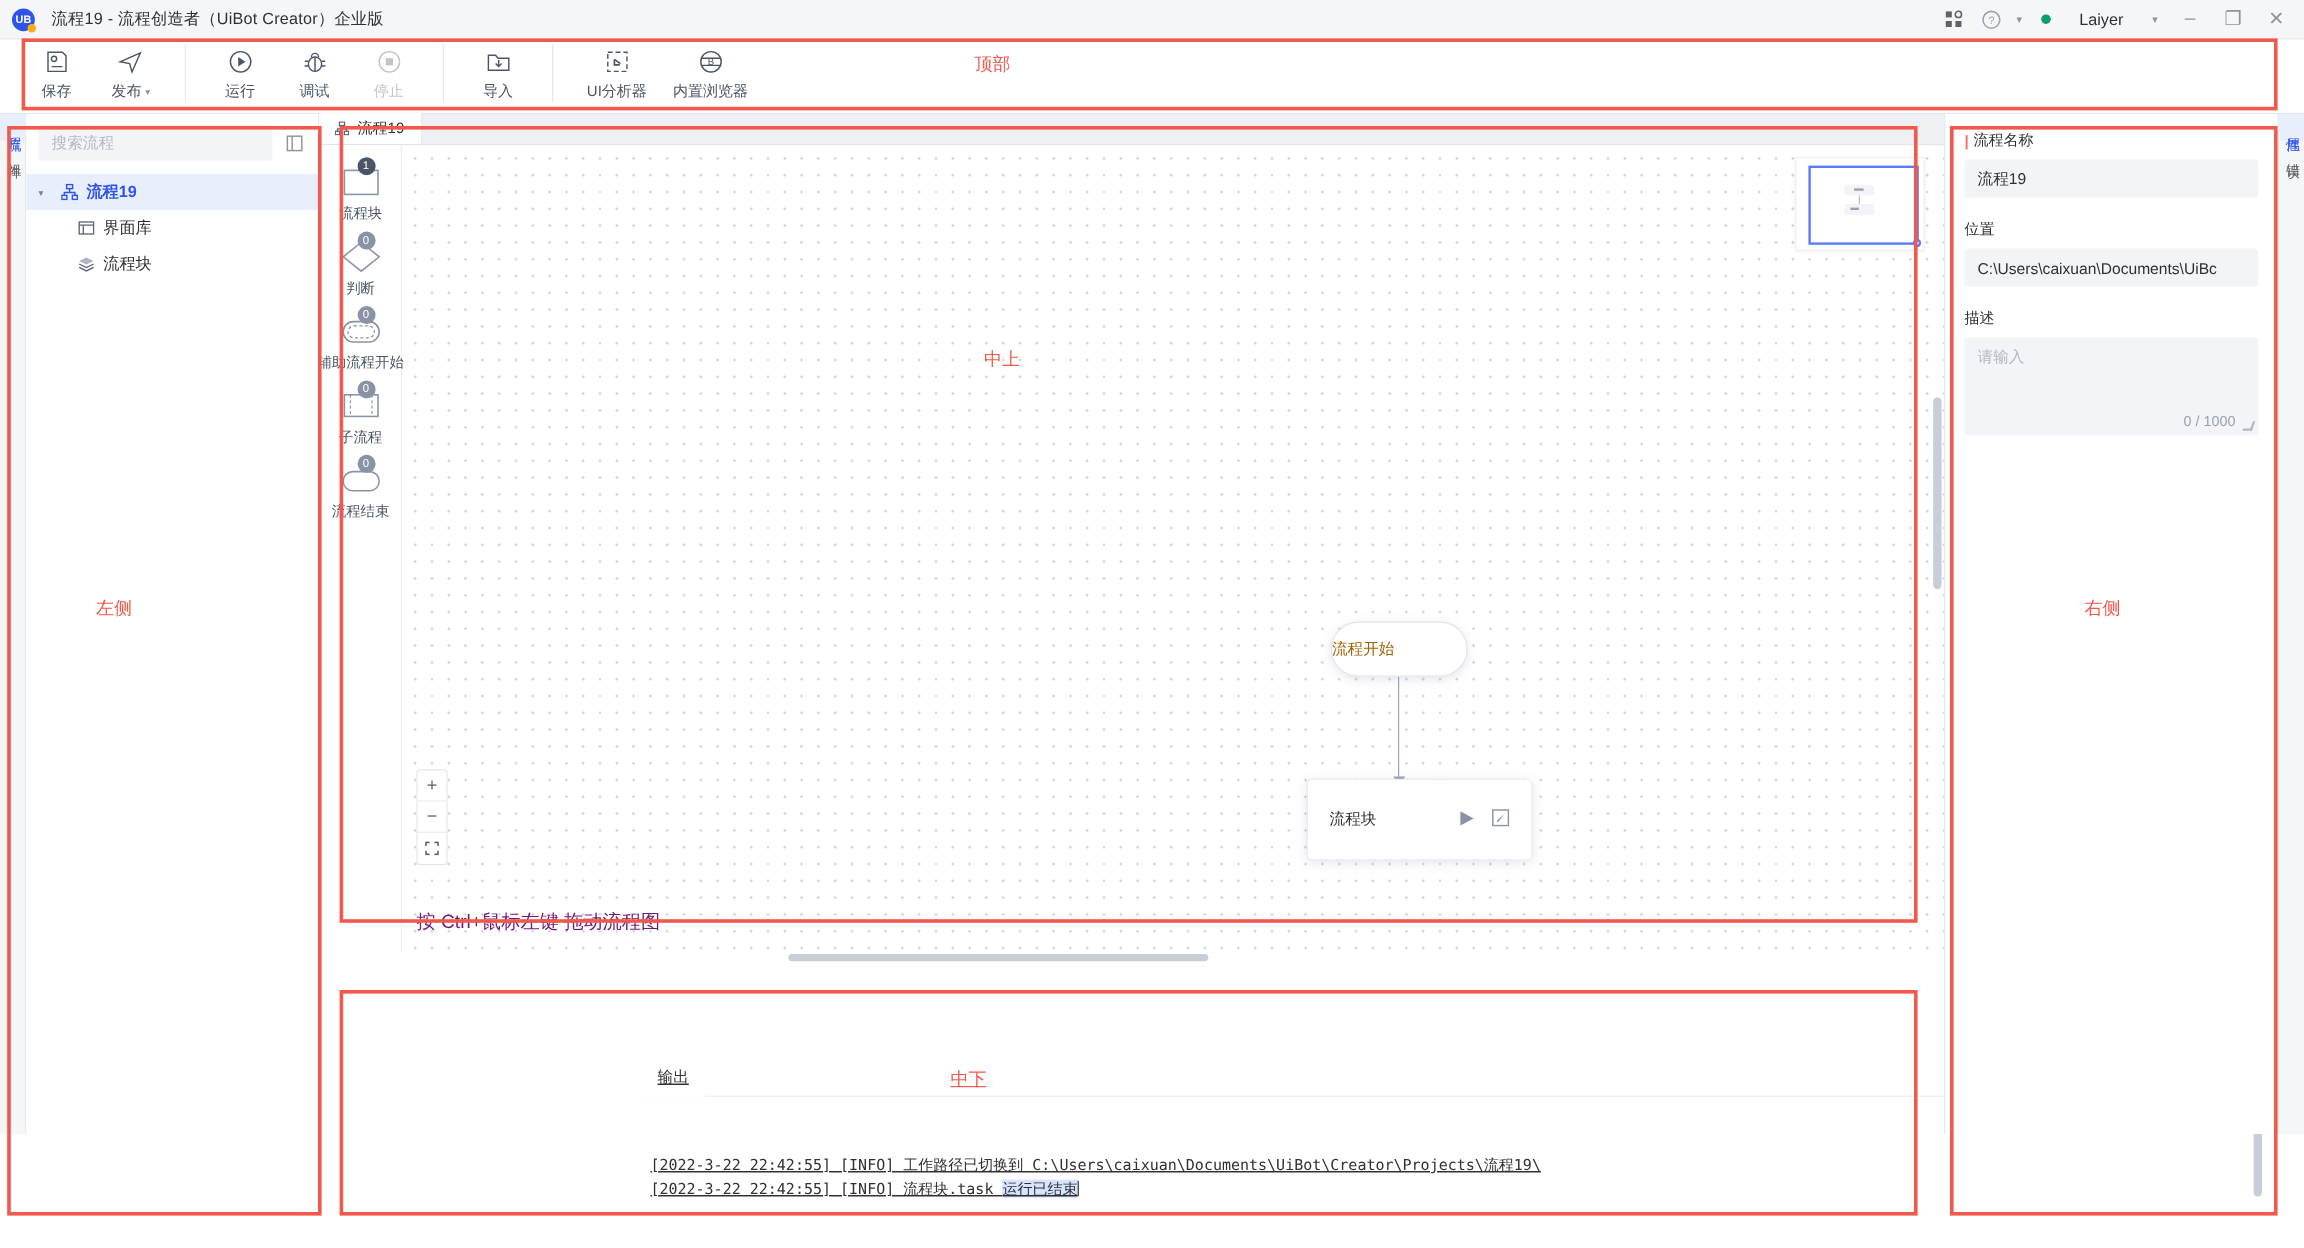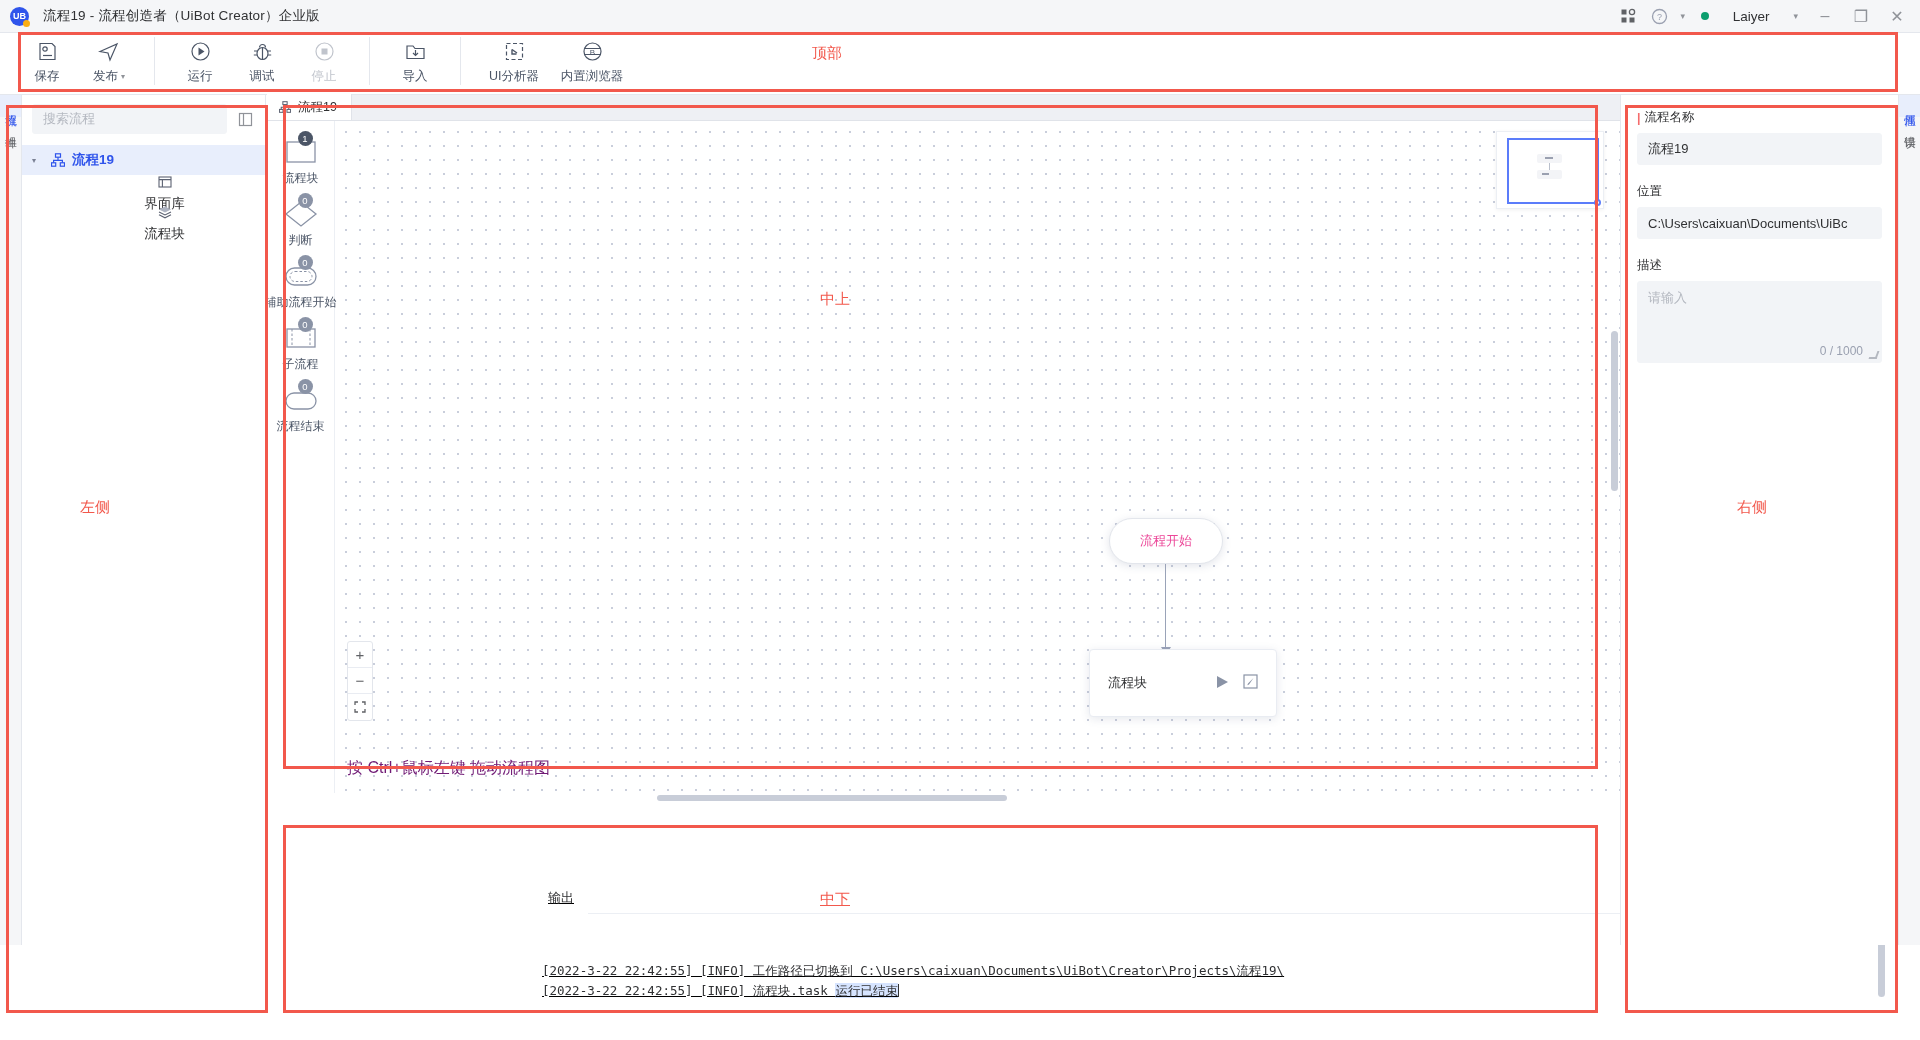--- a/index.html
+++ b/index.html
@@ -66,21 +66,21 @@
     background:#fff; border-right:1px solid #e4e7ed; }
   .searchrow { display:flex; align-items:center; height:48px; padding:0 10px; gap:8px; }
   .searchbox { flex:1; height:30px; background:#f2f4f7; border:1px solid #f2f4f7;
     border-radius:3px; display:flex; align-items:center; padding:0 10px;
     font-size:13px; color:#b4b8c0; }
   .sq-btn { width:20px;height:20px; display:flex;align-items:center;justify-content:center;
     color:#909399; }
   .tree { padding-top:2px; font-size:13.5px; }
   .tnode { display:flex; align-items:center; height:30px; gap:6px; cursor:default; }
   .tnode.root { background:#e8eefc; color:#2f54eb; font-weight:bold; padding-left:10px; }
-  .tnode.child { padding-left:42px; color:#303133;flex-direction:column; }
+  .tnode.child { padding-left:42px; color:#303133; }
   .tarrow { width:12px; font-size:8px; color:#7a8194; }
   .ticon-s { width:16px;height:16px;display:flex;align-items:center;justify-content:center;}
 
   
   .center { position:absolute; left:267px; top:95px; width:1353px; height:850px; background:#fff; }
   .tabstrip { height:26px; background:#eef0f4; display:flex; align-items:flex-end;
     border-bottom:1px solid #e0e3e9; }
   .ctab { height:26px; background:#fff; display:flex; align-items:center; gap:5px;
     padding:0 14px 0 10px; font-size:12.5px; color:#303133;
     border-right:1px solid #e0e3e9; cursor:default; }
@@ -112,22 +112,22 @@
     background:#f3f4f7; border-radius:2px; }
   .mm-n1::after{content:'';position:absolute;left:8px;top:3px;width:8px;height:2px;background:#9aa0b0;}
   .mm-n2 { position:absolute; left:40px; top:38px; width:25px;height:9px;
     background:#f3f4f7; border-radius:2px; }
   .mm-n2::after{content:'';position:absolute;left:5px;top:3px;width:7px;height:2px;background:#9aa0b0;}
   .mm-link{position:absolute;left:52px;top:31px;width:1px;height:7px;background:#b9bfcc;}
 
   .node-start { position:absolute; left:842px; top:397px; width:114px; height:46px;
     background:#fff; border:1px solid #e3e6ec; border-radius:23px;
     box-shadow:0 2px 9px rgba(80,95,130,.16);
-    display:flex; align-items:center; justify-content:center;
-    font-size:13px; color:#ec4899; }
+    display:flex; align-items:center; 
+    font-size:13px; color:#a16207; }
   .edge { position:absolute; left:898px; top:443px; width:1px; height:84px; background:#9aa3b8; }
   .edge::after { content:''; position:absolute; left:-4px; bottom:-7px;
     border-left:5px solid transparent; border-right:5px solid transparent;
     border-top:8px solid #9aa3b8; }
   .node-block { position:absolute; left:822px; top:528px; width:188px; height:68px;
     background:#fff; border:1px solid #e9ecf2; border-radius:4px;
     box-shadow:0 2px 10px rgba(80,95,130,.14);
     display:flex; align-items:center; padding:0 18px; font-size:13px; color:#303133; }
   .node-actions { margin-left:auto; display:flex; align-items:center; gap:14px; color:#8a93a6; }
 
@@ -539,18 +539,18 @@
   <div class="anno" style="left:18px; top:32px; width:1880px; height:60px;"></div>
   <div class="annolabel" style="left:812px; top:44px;">顶部</div>
 
   <div class="anno" style="left:6px; top:105px; width:262px; height:908px;"></div>
   <div class="annolabel" style="left:80px; top:498px;">左侧</div>
 
   <div class="anno" style="left:283px; top:105px; width:1315px; height:664px;"></div>
   <div class="annolabel" style="left:820px; top:290px;">中上</div>
 
   <div class="anno" style="left:283px; top:825px; width:1315px; height:188px;"></div>
-  <div class="annolabel" style="left:820px; top:890px;text-decoration:underline;">中下</div>
+  <div class="annolabel" style="left:792px; top:890px;text-decoration:underline;">中下</div>
 
   <div class="anno" style="left:1625px; top:105px; width:273px; height:908px;"></div>
   <div class="annolabel" style="left:1737px; top:498px;">右侧</div>
 
 </div>
 
 </body></html>

